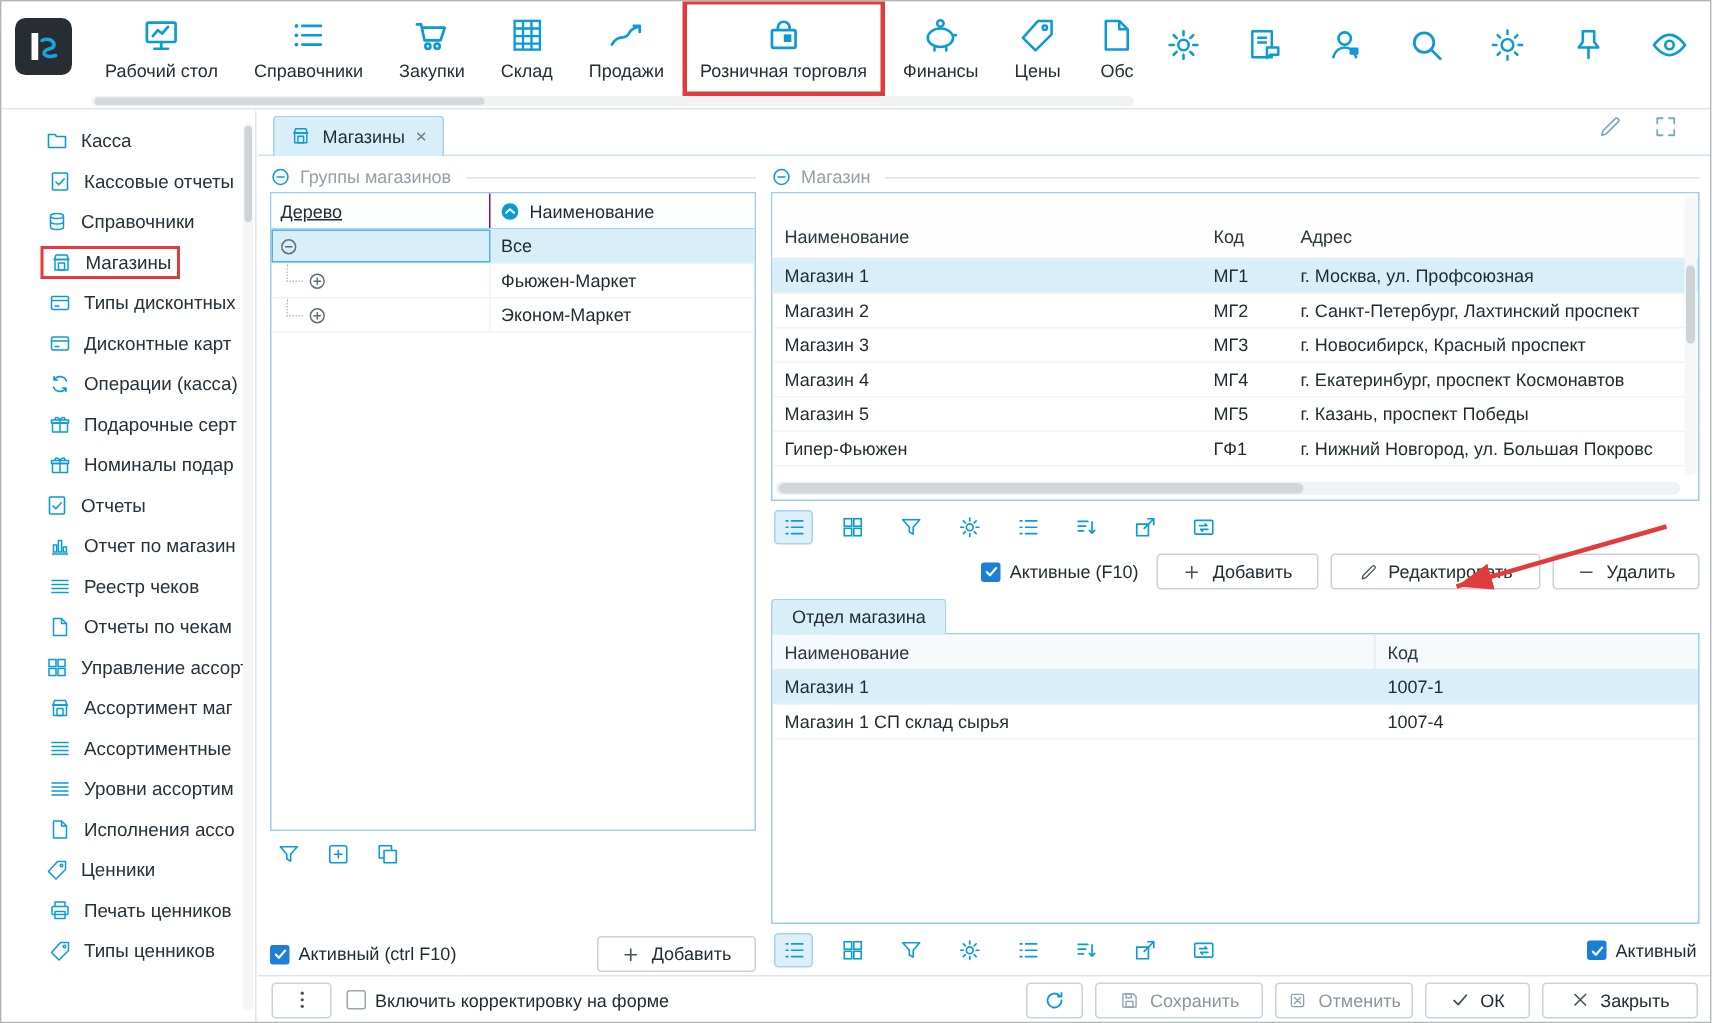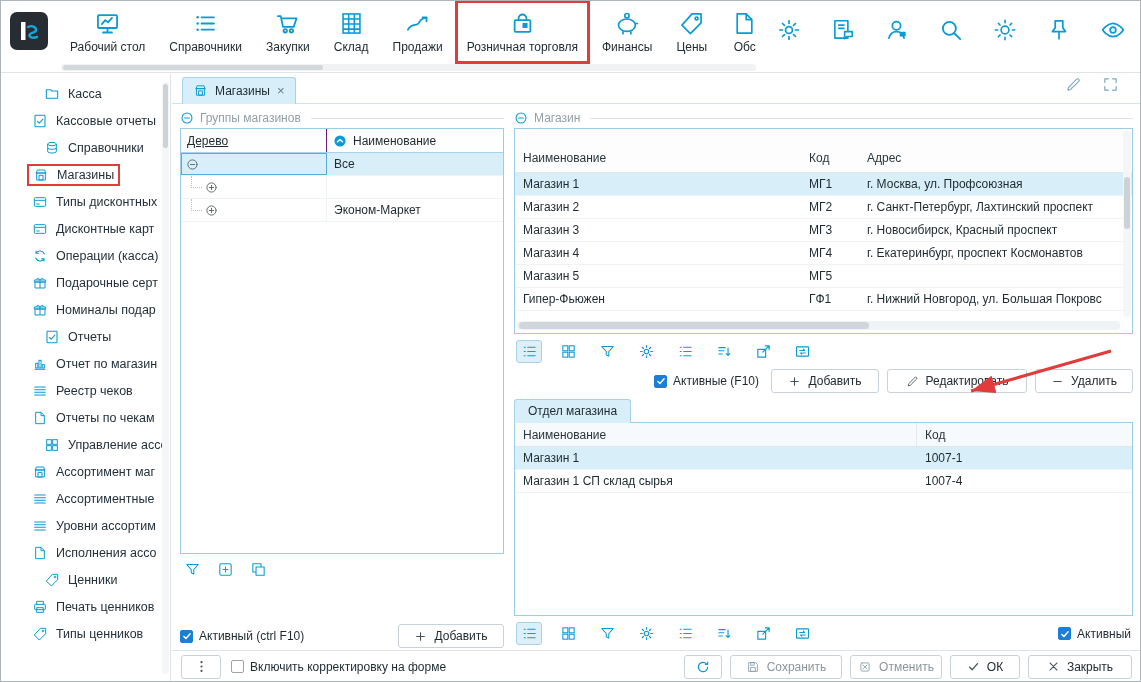--- a/index.html
+++ b/index.html
@@ -21,21 +21,21 @@
   .tb-item .lbl{white-space:nowrap;color:#232e34;}
   .tb-item.annotated{border:3px solid #e23b3b;padding:4px 9px;height:64px;}
   .tb-scroll{position:absolute;left:60px;top:63px;width:695px;height:7px;background:#f0f2f3;border-radius:4px;}
   .tb-scroll .thumb{position:absolute;left:2px;top:1px;width:260px;height:5px;background:#d3d8db;border-radius:3px;}
   .tb-right{margin-left:auto;display:flex;gap:28px;padding:16px 22px 0 6px;}
   .tb-right .tbtn{background:none;border:none;padding:0;cursor:pointer;height:26px;}
 
   
   .sidebar{position:absolute;top:73px;left:0;width:170px;height:608px;background:#fff;border-right:1px solid #e0e4e7;padding-top:6px;}
   .sb-item{height:27px;display:flex;align-items:center;cursor:pointer;}
-  .sb-item.l0{padding-left:8px;margin-left:30px;}
+  .sb-item.l0{padding-left:24px;}
   .sb-item.l1{padding-left:26px;}
   .sb-item .inner{display:flex;align-items:center;gap:8px;padding:2px 5px;min-width:0;}
   .sb-item.annotated .inner{border:2px solid #e23b3b;padding:1px 4px;}
   .sb-label{font-size:12.5px;white-space:nowrap;overflow:hidden;color:#24313a;}
   .sb-scroll{position:absolute;right:1px;top:8px;bottom:8px;width:7px;background:#f4f6f7;border-radius:4px;}
   .sb-scroll .thumb{position:absolute;top:2px;left:1px;width:5px;height:64px;background:#ccd2d6;border-radius:3px;}
 
   
   .main{position:absolute;top:73px;left:171px;width:969px;height:608px;display:flex;flex-direction:column;background:#fff;}
   .tabrow{height:30px;display:flex;align-items:flex-end;padding:0 10px;border-bottom:1px solid #cde4f0;}
@@ -740,20 +740,21 @@
           </div>
           <div class="tree-row">
             <div class="c1">
                 <span class="twig"></span>
                 <span class="icon s13 tree-gray">
                   <svg>
                     <use href="#i-circplus"></use>
                   </svg>
                 </span>
               </div>
+            <div class="c2">Фьюжен-Маркет</div>
           </div>
           <div class="tree-row">
             <div class="c1">
                 <span class="twig"></span>
                 <span class="icon s13 tree-gray">
                   <svg>
                     <use href="#i-circplus"></use>
                   </svg>
                 </span>
               </div>
@@ -831,20 +832,21 @@
             <div class="rc sc3">г. Новосибирск, Красный проспект</div>
           </div>
           <div class="store-row">
             <div class="rc sc1">Магазин 4</div>
             <div class="rc sc2">МГ4</div>
             <div class="rc sc3">г. Екатеринбург, проспект Космонавтов</div>
           </div>
           <div class="store-row">
             <div class="rc sc1">Магазин 5</div>
             <div class="rc sc2">МГ5</div>
+            <div class="rc sc3">г. Казань, проспект Победы</div>
           </div>
           <div class="store-row">
             <div class="rc sc1">Гипер-Фьюжен</div>
             <div class="rc sc2">ГФ1</div>
             <div class="rc sc3">г. Нижний Новгород, ул. Большая Покровс</div>
           </div>
           <div class="stores-fill"></div>
           <div class="hscroll">
               <div class="thumb"></div>
             </div>

